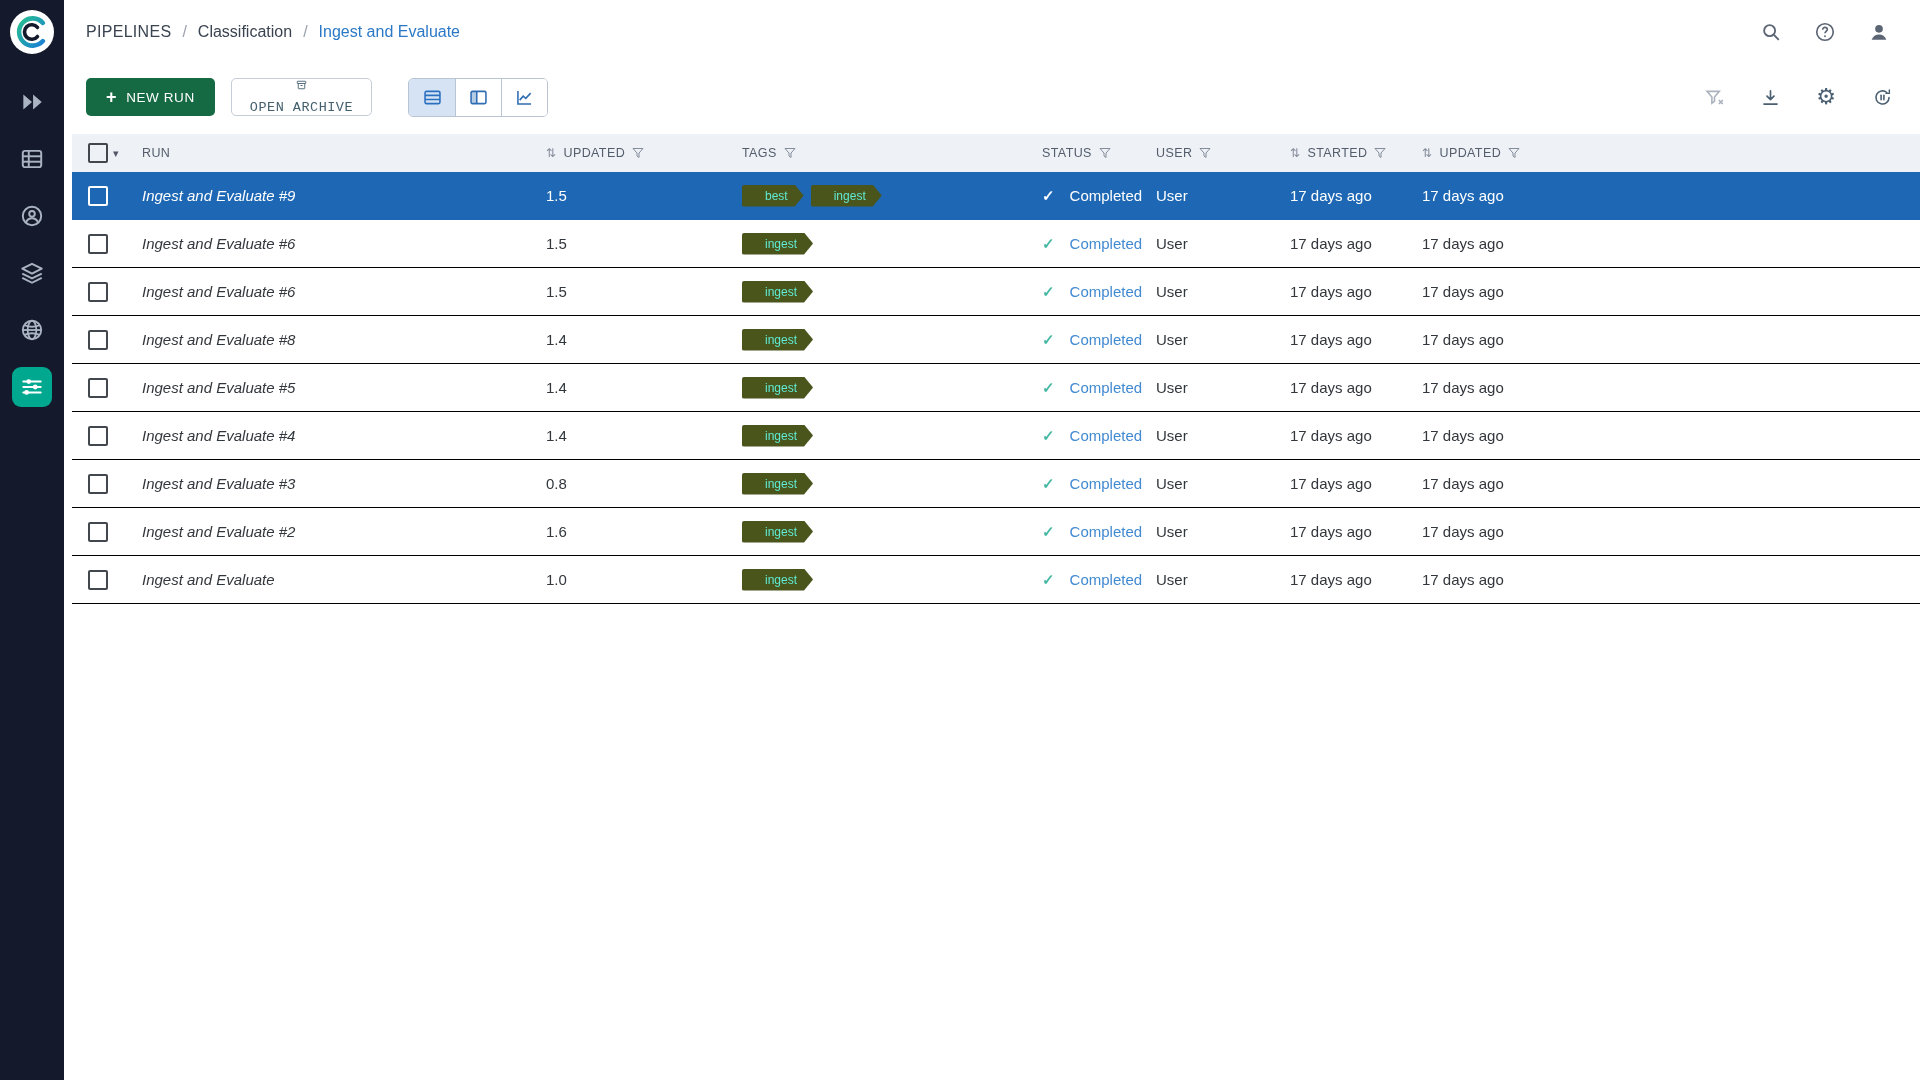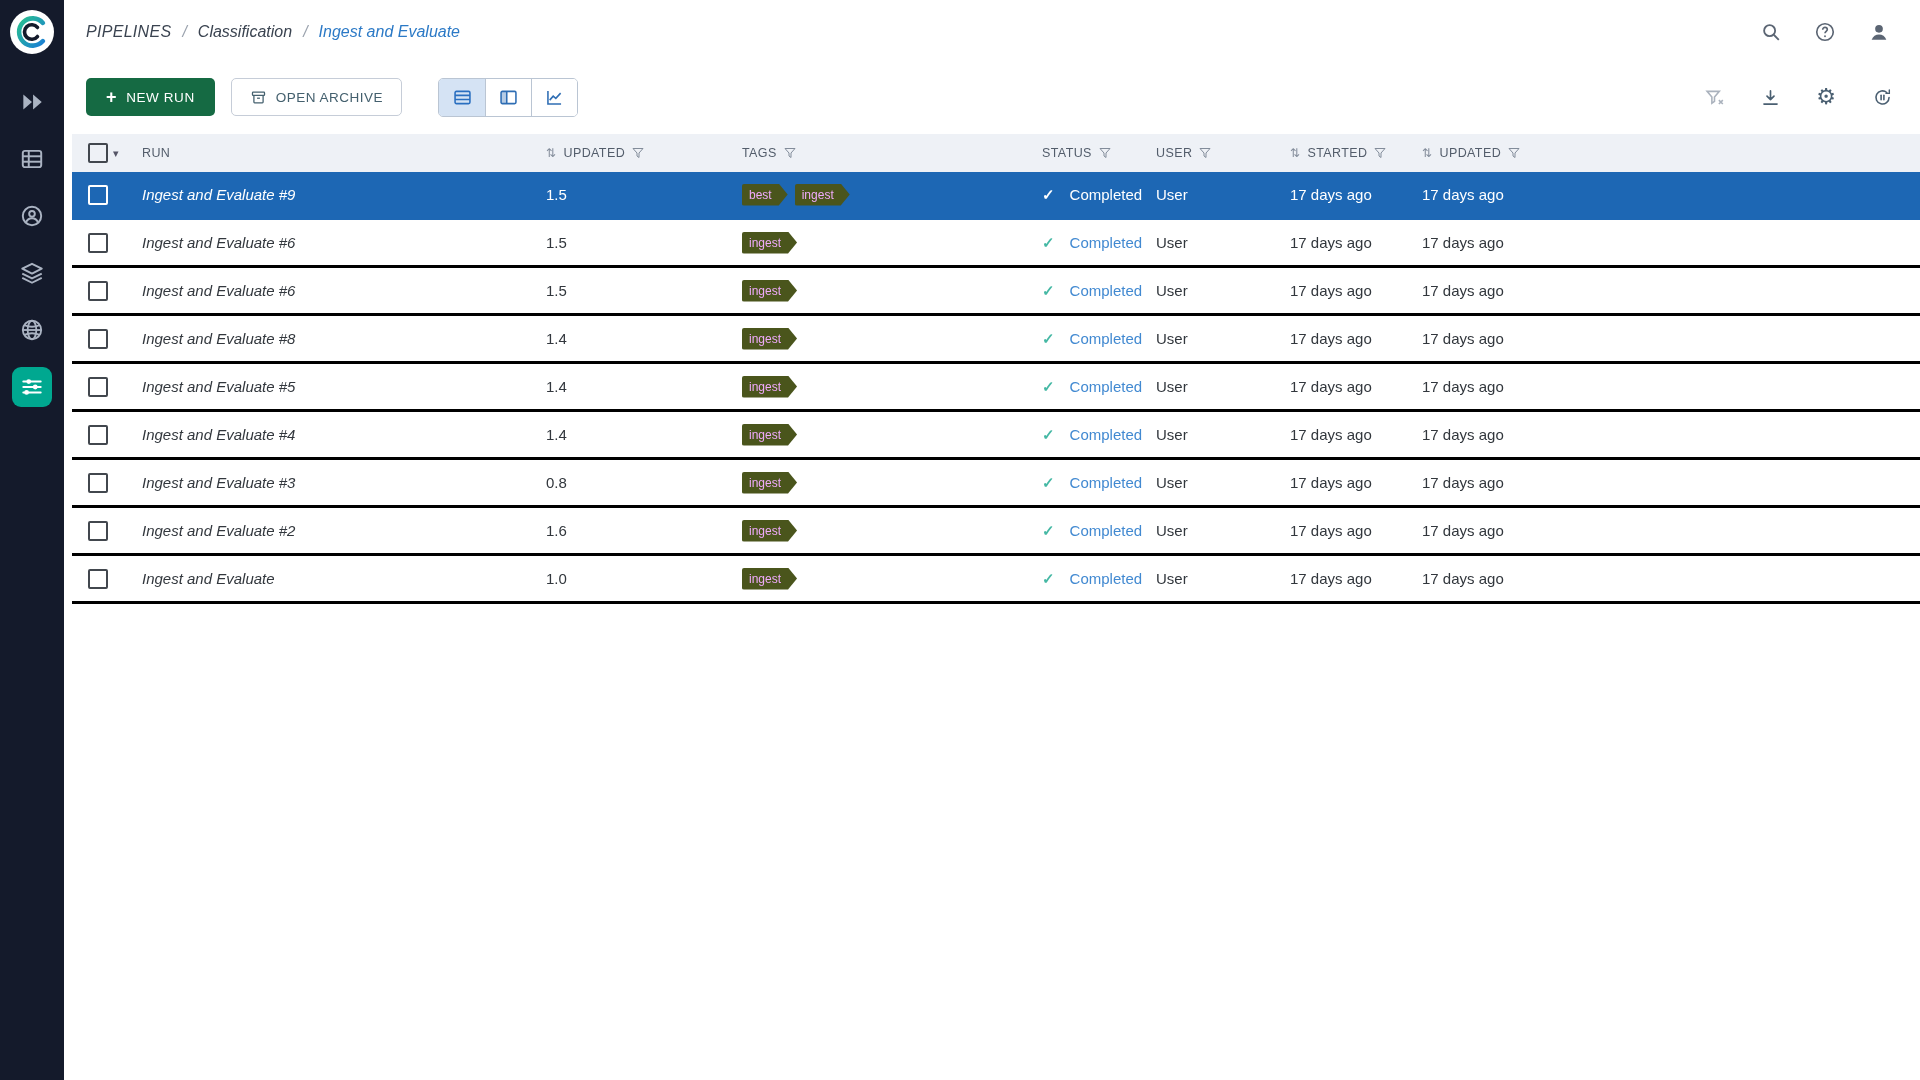--- a/index.html
+++ b/index.html
@@ -9,34 +9,34 @@
   .sidebar { position:fixed; left:0; top:0; bottom:0; width:64px; background:#141a2b; display:flex; flex-direction:column; align-items:center; padding-top:10px; z-index:5; }
   .logo-wrap { width:44px; height:44px; border-radius:50%; background:#fff; display:flex; align-items:center; justify-content:center; margin-bottom:28px; }
   .nav-item { width:40px; height:40px; display:flex; align-items:center; justify-content:center; margin-bottom:17px; color:#aab3c2; cursor:pointer; border-radius:9px; }
   .nav-item svg { width:26px; height:26px; }
   .nav-item.active { background:#00a890; color:#fff; }
 
   
   .main { margin-left:64px; }
 
   .topbar { height:64px; display:flex; align-items:center; padding:0 28px 0 22px; background:#fff; }
-  .breadcrumb { display:flex; align-items:flex-end; font-size:16px; color:#3a4350;font-style:italic; }
+  .breadcrumb { display:flex; align-items:flex-end; font-size:16px; color:#3a4350; }
   .crumb { cursor:pointer; }
   .crumb.first { letter-spacing:.3px; }
   .crumb-sep { color:#9aa2ad; margin:0 11px; }
   .crumb.current { color:#2b79c6; }
   .topbar-icons { margin-left:auto; display:flex; align-items:center; gap:28px; color:#5b6573; }
   .topbar-icons .icon-btn { width:26px; height:26px; display:flex; align-items:center; justify-content:center; cursor:pointer; }
   .topbar-icons svg { width:22px; height:22px; }
 
   
   .toolbar { height:66px; display:flex; align-items:center; padding:0 26px 0 22px; background:#fff; }
   .btn-new-run { height:38px; border:none; border-radius:5px; padding:0 20px; display:flex; align-items:center; gap:9px; color:#fff; font-size:13.5px; letter-spacing:.6px; cursor:pointer; font-family:inherit; }
   .btn-new-run .plus { font-size:18px; font-weight:bold; line-height:1; }
-  .btn-archive { margin-left:16px; height:38px; background:#fff; border:1px solid #c6cdd8; border-radius:5px; padding:0 18px; display:flex; align-items:center; gap:9px; color:#44606e; font-size:13.5px; letter-spacing:.5px; cursor:pointer; font-family:Liberation Sans, sans-serif; }
+  .btn-archive { margin-left:16px; height:38px; background:#fff; border:1px solid #c6cdd8; border-radius:5px; padding:0 18px; display:flex; align-items:center; gap:9px; color:#44606e; font-size:13.5px; letter-spacing:.5px; cursor:pointer; font-family:Liberation Mono, monospace;flex-direction:column; }
   .btn-archive svg { width:17px; height:17px; }
   .view-toggles { margin-left:36px; display:flex; border:1px solid #bac5d3; border-radius:5px; overflow:hidden; }
   .view-toggle { width:46px; height:37px; background:#fff; border:none; border-left:1px solid #bac5d3; display:flex; align-items:center; justify-content:center; color:#2f6eb4; cursor:pointer; }
   .view-toggle:first-child { border-left:none; }
   .view-toggle.selected { background:#d5e3f4; color:#2a6fc0; }
   .view-toggle svg { width:21px; height:21px; }
   .toolbar-right { margin-left:auto; display:flex; align-items:center; gap:32px; }
   .tool-icon { width:24px; height:24px; display:flex; align-items:center; justify-content:center; color:#4a5f71; cursor:pointer; }
   .tool-icon svg { width:21px; height:21px; }
   .tool-icon.muted { color:#aab2bd; }
@@ -46,28 +46,28 @@
   .table { margin-left:8px; margin-top:4px; }
   .tgrid { display:grid; grid-template-columns:62px 404px 196px 300px 114px 126px 140px 1fr; align-items:center; }
   .thead { background:#eef1f6; height:38px; color:#535d6b; font-size:12.5px; letter-spacing:.4px; }
   .hcell { display:flex; align-items:center; gap:7px; padding-left:8px; cursor:pointer; }
   .hcell.select { padding-left:16px; gap:5px; }
   .sort-glyph { font-size:12px; color:#828c9a; }
   .funnel { color:#828c9a; }
   .funnel svg { width:12px; height:12px; display:block; }
   .caret { font-size:11px; color:#556; }
 
-  .trow { height:48px; background:#fff; border-bottom:3px solid #000000; font-size:15px; color:#32373d; cursor:pointer; }
+  .trow { height:48px; background:#fff; border-bottom:1px solid #000000; font-size:15px; color:#32373d; cursor:pointer; }
   .trow .cell { padding-left:8px; display:flex; align-items:center; overflow:hidden; white-space:nowrap; }
   .cell.select { padding-left:16px; }
   .cell.started { padding-left:16px; }
   .run-name { font-style:italic; }
   .checkbox { width:20px; height:20px; border:2px solid #42474e; border-radius:2px; background:transparent; flex:none; cursor:pointer; }
   .tags-wrap { display:flex; gap:7px; }
-  .tag { color:#f0abfc; font-size:12px; line-height:1; padding:5px 16px 5px 7px; clip-path:polygon(0 0,calc(100% - 9px) 0,100% 50%,calc(100% - 9px) 100%,0 100%); border-radius:2px; }
+  .tag { color:#5eead4; font-size:12px; line-height:1; padding:5px 16px 5px 23px; clip-path:polygon(0 0,calc(100% - 9px) 0,100% 50%,calc(100% - 9px) 100%,0 100%); border-radius:2px; }
   .status-check { font-weight:bold; color:#45b8a4; margin-right:7px; font-size:15px; }
   .status-label { color:#4189d1;margin-left:8px; }
 
   .trow.selected { color:#fff; border-bottom-color:transparent; }
   .trow.selected .run-name, .trow.selected .status-label, .trow.selected .status-check { color:#fff; }
   .trow.selected .checkbox { border-color:#fff; }
 </style>
 </head>
 <body>
 

